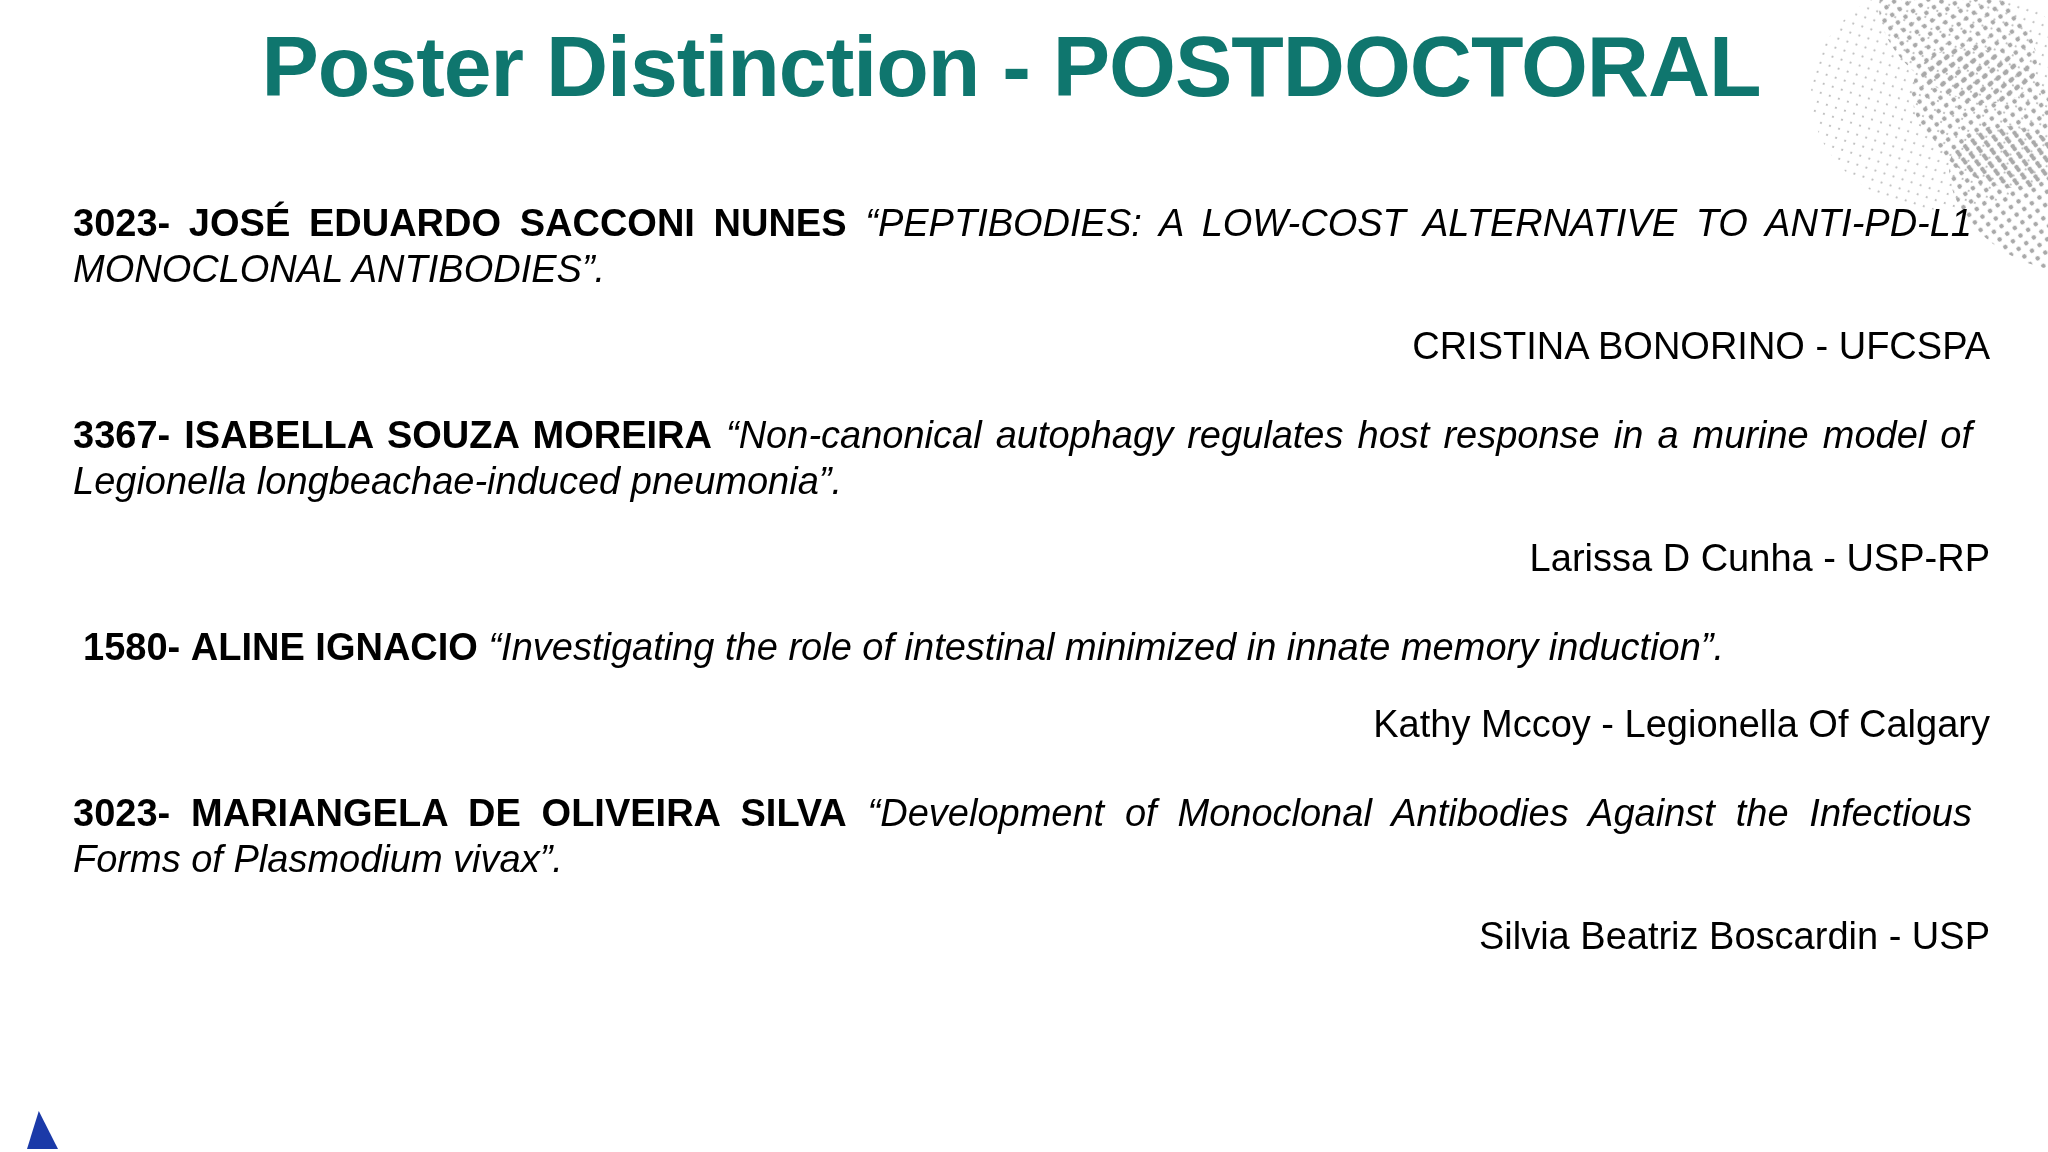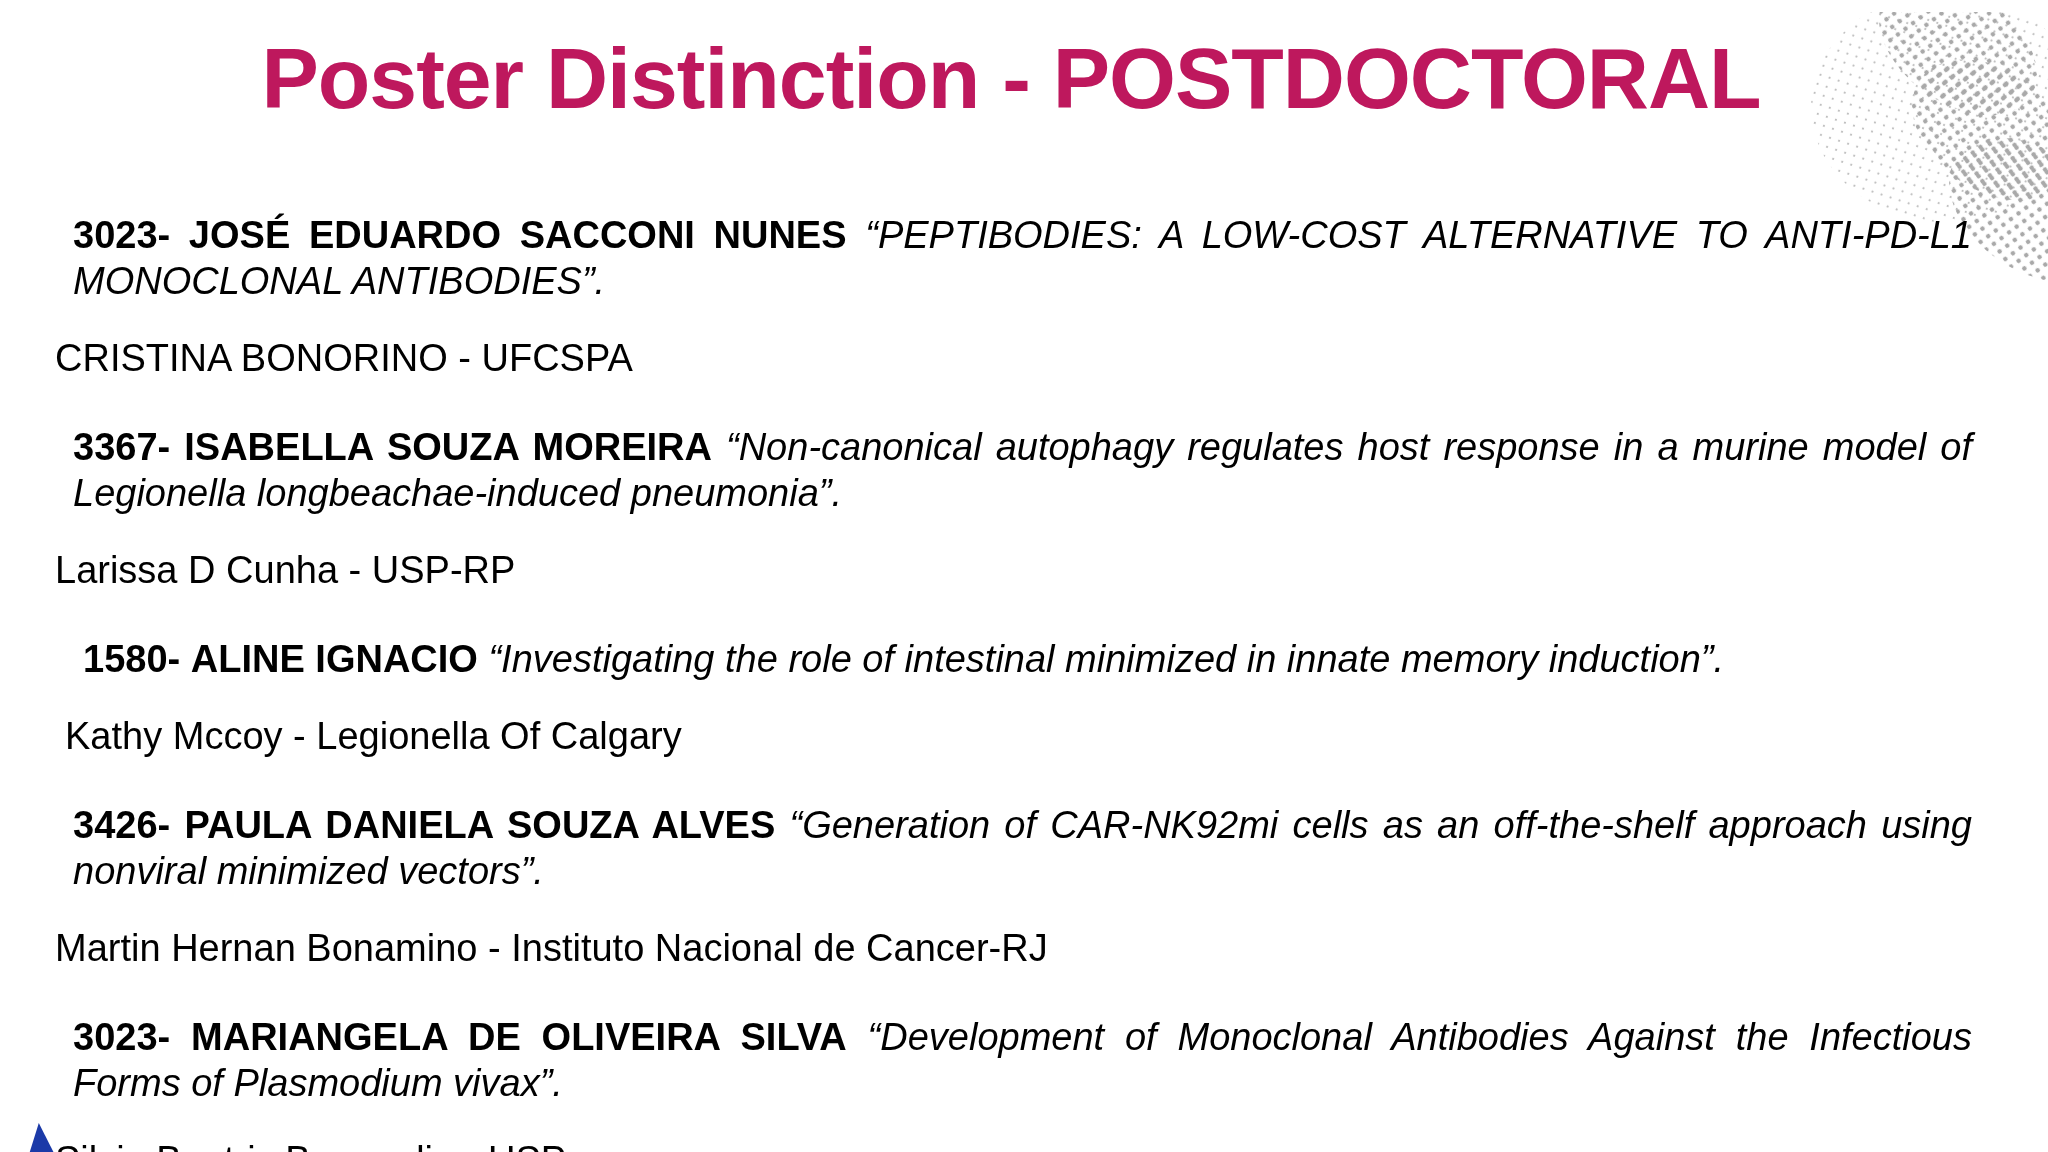--- a/index.html
+++ b/index.html
@@ -16,27 +16,27 @@
 
   .slide {
     position: relative;
     width: 2048px;
     height: 1152px;
     background: #ffffff;
   }
 
   
   .slide-title {
-    margin: 12px;
+    margin: 0;
     padding: 18px 118px 0 92px;
     text-align: center;
     font-size: 86px;
     line-height: 1.12;
     font-weight: bold;
-    color: #be185d;
+    color: #0f766e;
     letter-spacing: -1px;
     white-space: nowrap;
   }
 
   
   .entries {
     position: absolute;
     top: 182px;
     left: 55px;
     right: 58px;
@@ -55,21 +55,21 @@
 
   .entry-line .code,
   .entry-line .pname { font-weight: bold; }
 
   .entry-line .ptitle { font-style: italic; }
 
   .advisor {
     font-size: 38px;
     line-height: 46px;
     font-weight: normal;
-    text-align: left;
+    text-align: right;
     margin-top: 31px;
   }
 
   
   .dots-decoration {
     position: absolute;
     top: 0;
     right: 0;
     width: 252px;
     height: 272px;
@@ -133,28 +133,20 @@
 
     <div class="entry indented">
       <p class="entry-line">
         <span class="code">1580-</span>
         <span class="pname">ALINE IGNACIO</span>
         <span class="ptitle">“Investigating the role of intestinal minimized in innate memory induction”.</span>
       </p>
       <div class="advisor">Kathy Mccoy - Legionella Of Calgary</div>
     </div>
 
-    <div class="entry">
-      <p class="entry-line">
-        <span class="code">3426-</span>
-        <span class="pname">PAULA DANIELA SOUZA ALVES</span>
-        <span class="ptitle">“Generation of CAR-NK92mi cells as an off-the-shelf approach using nonviral minimized vectors”.</span>
-      </p>
-      <div class="advisor">Martin Hernan Bonamino - Instituto Nacional de Cancer-RJ</div>
-    </div>
 
     <div class="entry">
       <p class="entry-line">
         <span class="code">3023-</span>
         <span class="pname">MARIANGELA DE OLIVEIRA SILVA</span>
         <span class="ptitle">“Development of Monoclonal Antibodies Against the Infectious Forms of Plasmodium vivax”.</span>
       </p>
       <div class="advisor">Silvia Beatriz Boscardin - USP</div>
     </div>
 

